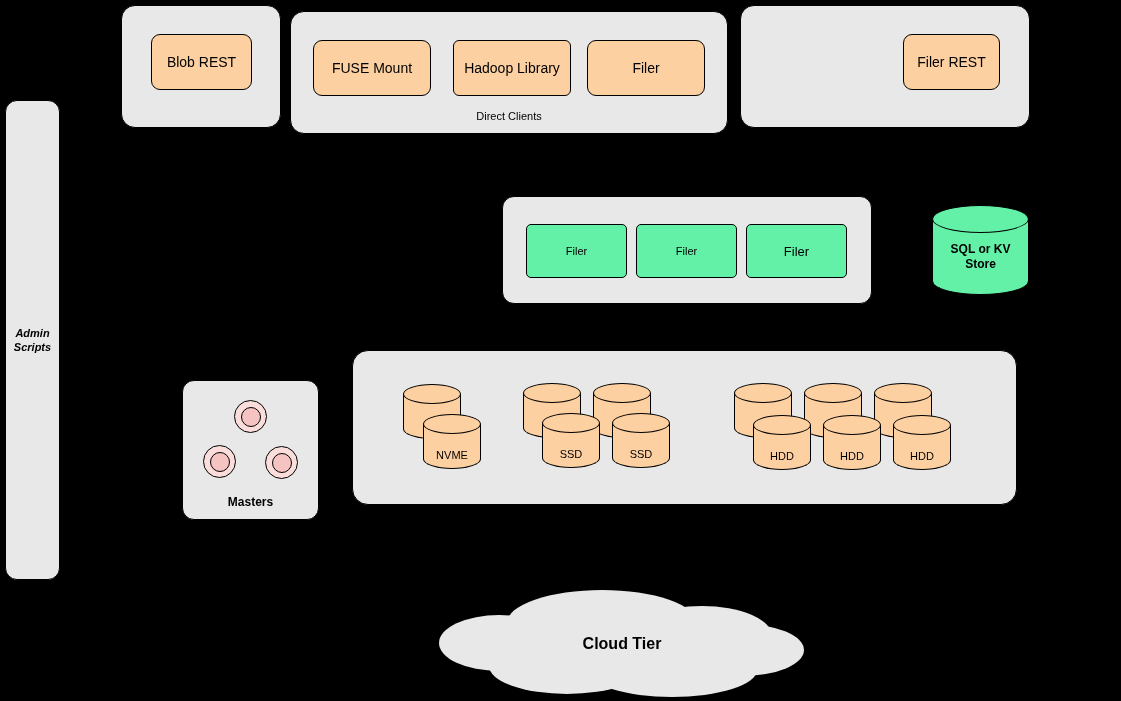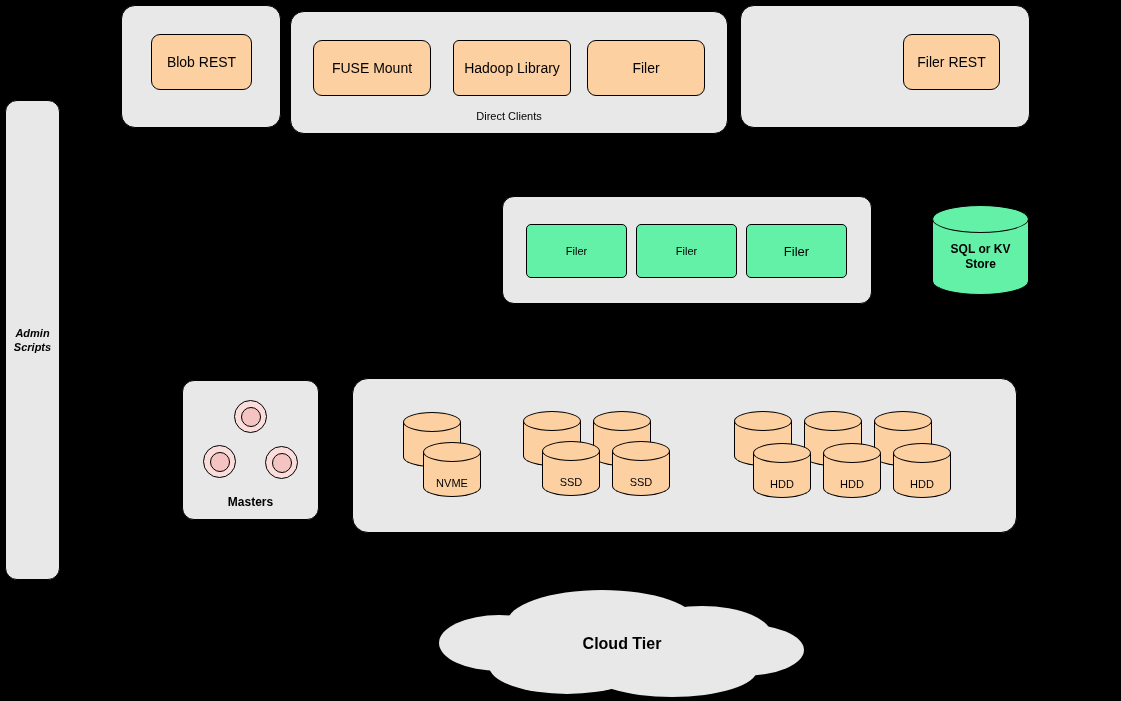--- a/index.html
+++ b/index.html
@@ -87,21 +87,21 @@
     <div class="bigcyl-label">SQL or KV Store</div>
   </div>
 
   <div class="panel" style="left:182px; top:380px; width:137px; height:140px; border-radius:12px;">
     <div class="mnode" style="left:51px; top:19px;"></div>
     <div class="mnode" style="left:20px; top:64px;"></div>
     <div class="mnode" style="left:82px; top:65px;"></div>
     <div class="caption bold" style="bottom:10px; font-size:12px;">Masters</div>
   </div>
 
-  <div class="panel" style="left:352px; top:378px; width:665px; height:155px; border-radius:16px;">
+  <div class="panel" style="left:352px; top:350px; width:665px; height:155px; border-radius:16px;">
 
     <div class="cyl orange" style="left:50px; top:33px;">
       <div class="tube"></div>
       <div class="cap"></div>
     </div>
     <div class="cyl orange" style="left:70px; top:63px;">
       <div class="tube"></div>
       <div class="cap"></div>
       <div class="cyl-label">NVME</div>
     </div>

